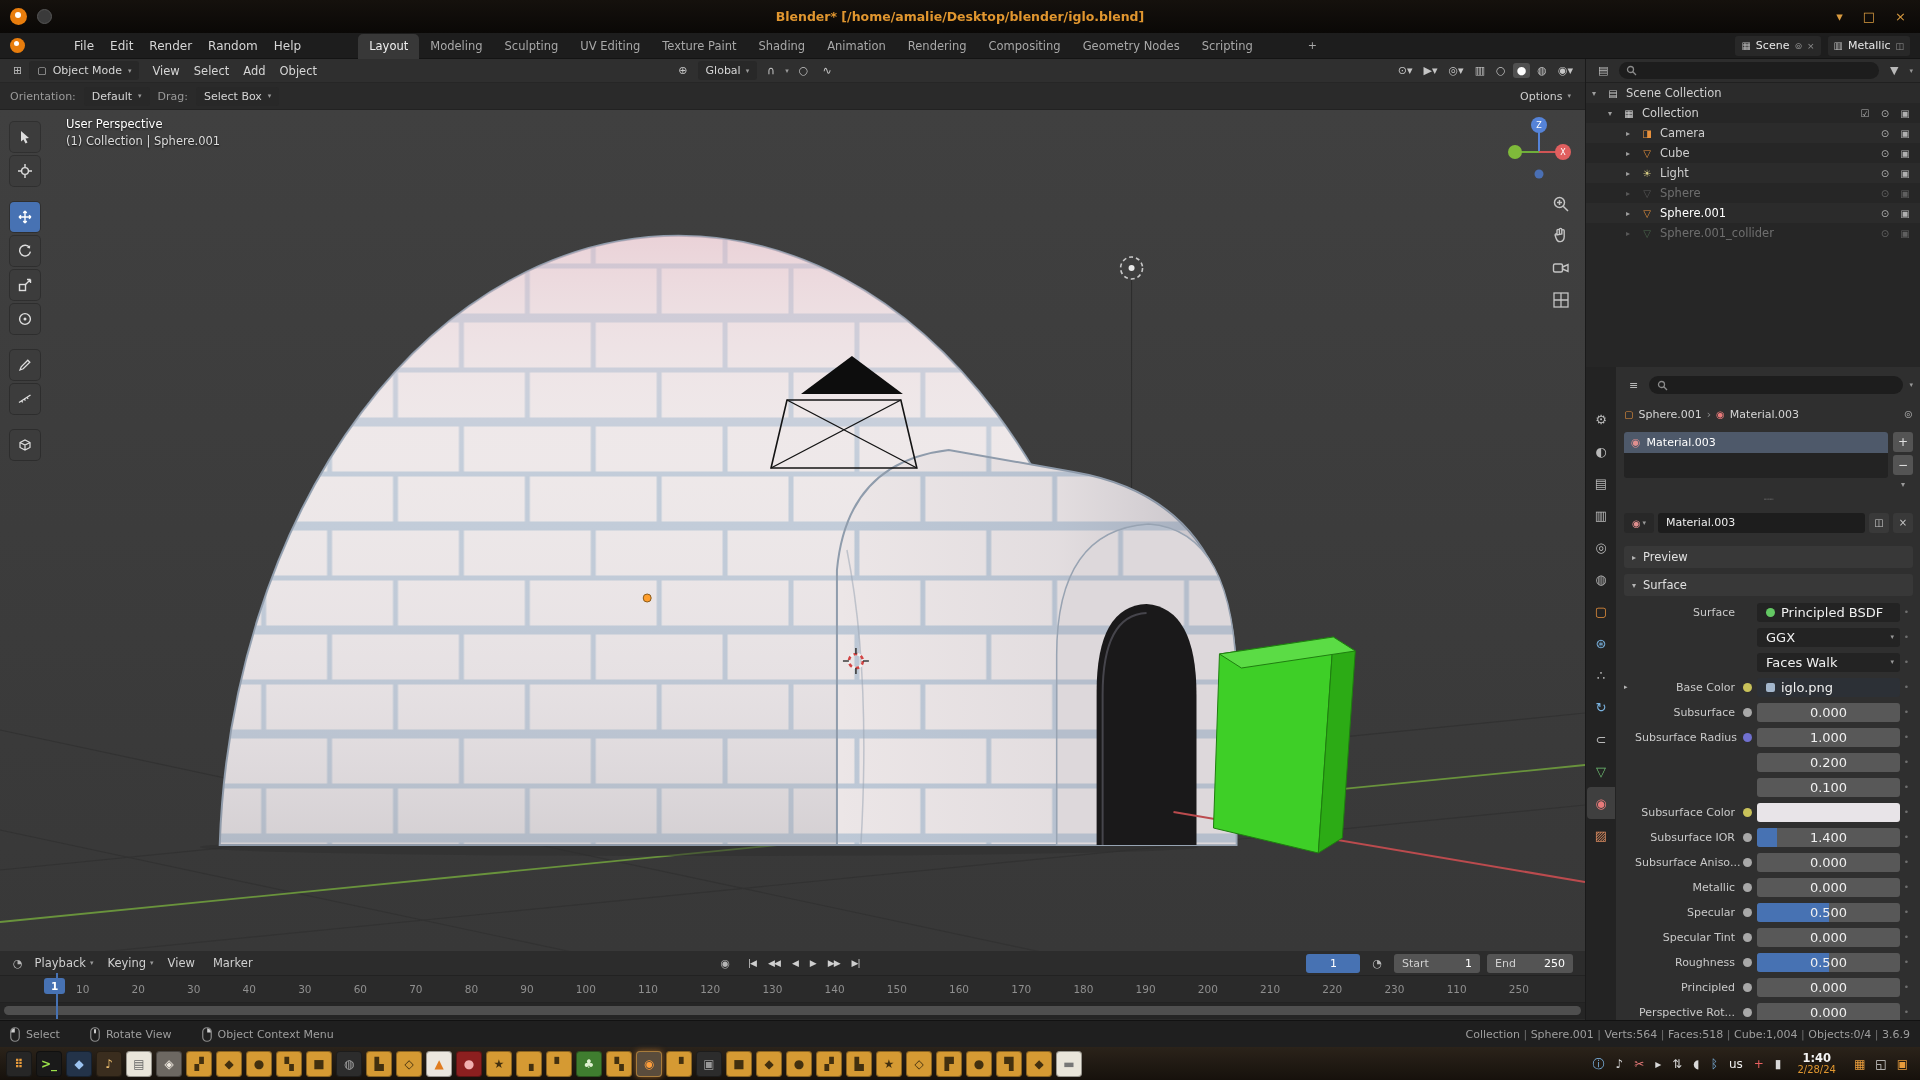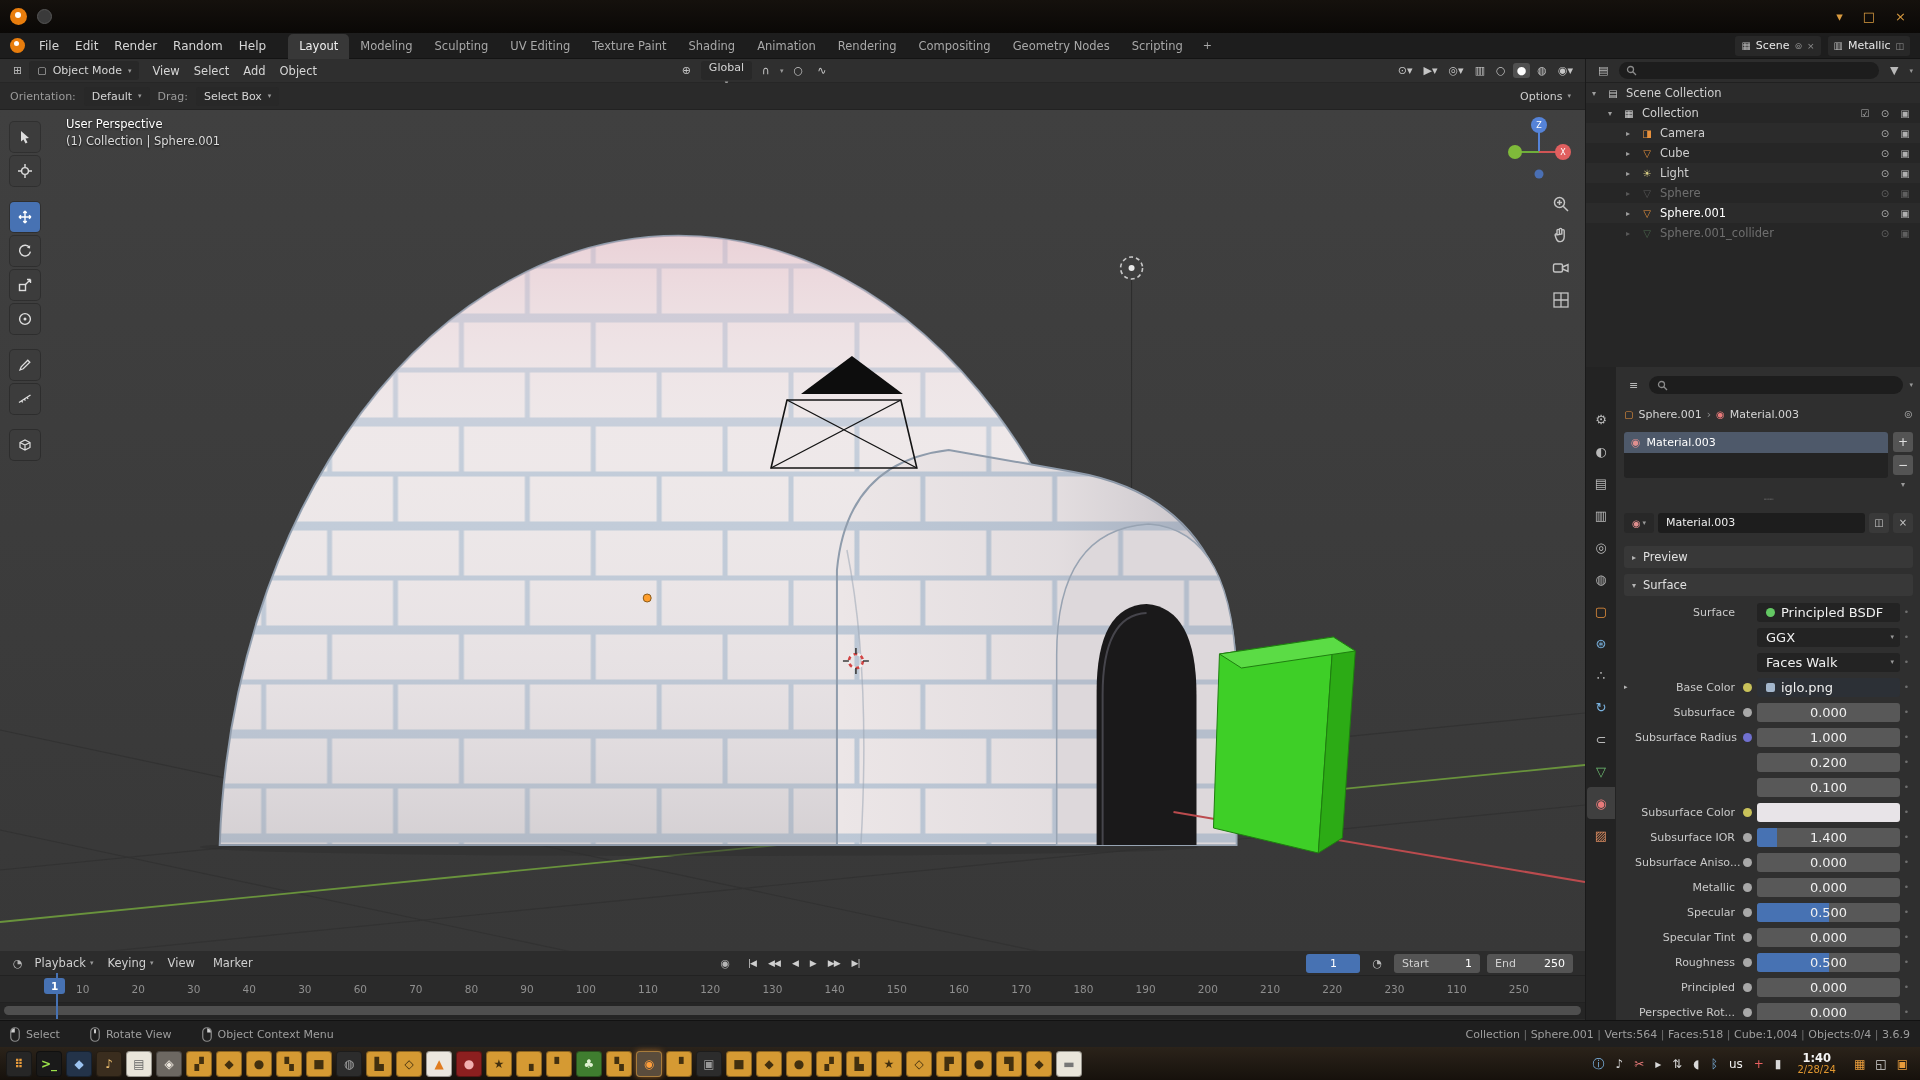--- a/index.html
+++ b/index.html
@@ -16,21 +16,21 @@
     color:#e0962f; font-size:12.5px; font-weight:bold; }
   .titlebar .left-icons { display:flex; align-items:center; gap:10px; padding-left:10px; z-index:2; }
   .titlebar .right-icons { position:absolute; right:14px; display:flex; gap:20px; z-index:2; }
   .titlebar .right-icons span { color:#d89a3f; font-size:13px; cursor:default; }
   .logo-dot { width:17px; height:17px; border-radius:50%; background:#e87d0d; position:relative; }
   .logo-dot::after { content:""; position:absolute; left:5px; top:4px; width:6px; height:6px;
     border-radius:50%; background:#fff; }
   .app-circle { width:15px; height:15px; border-radius:50%; background:#3a3a3a; border:1px solid #555; }
   
   .topbar { position:absolute; top:33px; left:0; width:1920px; height:26px; background:#1d1d1d;
-    display:flex; align-items:center; border-bottom:1px solid #141414; }
+    display:flex; align-items:center; border-bottom:1px solid #141414;gap:35px; }
   .topbar .blender-mini { margin:0 6px 0 10px; width:15px; height:15px; border-radius:50%;
     background:#e87d0d; position:relative; flex:none; }
   .topbar .blender-mini::after { content:""; position:absolute; left:4px; top:3px;
     width:5px; height:5px; border-radius:50%; background:#fff; }
   .menu-item { padding:0 8px; line-height:26px; color:#d6d6d6; font-size:12px; cursor:default; }
   .ws-tabs { display:flex; margin-left:14px; height:26px; align-items:flex-end; }
   .ws-tab { padding:0 11px; line-height:25px; font-size:11.5px; color:#a8a8a8;
     border-radius:5px 5px 0 0; white-space:nowrap; }
   .ws-tab[data-active="1"] { background:#383838; color:#f0f0f0; }
   .ws-add { padding:0 9px; color:#a8a8a8; line-height:25px; }
@@ -47,21 +47,21 @@
   .mode-dd { display:flex; align-items:center; gap:6px; height:19px; background:#282828;
     border-radius:3px; padding:0 8px; margin-right:4px; }
   .mode-dd .cube { color:#c5c5c5; font-size:10px; }
   .mode-dd .arrow, .dd-arrow { font-size:7px; color:#9a9a9a; }
   .hdr-menu { padding:0 7px; color:#d6d6d6; font-size:11.5px; line-height:24px; }
   .spacer1 { flex:1; } .spacer2 { flex:1.6; }
   .pivot-group { display:flex; align-items:center; gap:6px; }
   .glyph-btn { color:#c5c5c5; font-size:11px; padding:1px 4px; border-radius:3px; white-space:nowrap; }
   .glyph-btn[data-active="1"] { background:#505050; color:#fff; }
   .orient-dd { display:flex; align-items:center; gap:5px; height:19px; background:#282828;
-    border-radius:3px; padding:0 8px;flex-direction:column; }
+    border-radius:3px; padding:0 8px; }
   .right-cluster { display:flex; align-items:center; gap:3px; }
   
   .vp-tools { position:absolute; top:83px; left:0; width:1585px; height:27px; background:#2a2a2a;
     display:flex; align-items:center; padding:0 10px; gap:8px; border-bottom:1px solid #222; }
   .ts-label { color:#9a9a9a; font-size:11px; }
   .ts-dd { display:flex; align-items:center; gap:6px; height:19px; background:#282828;
     border-radius:3px; padding:0 8px; }
   .options-btn { margin-left:auto; display:flex; align-items:center; gap:5px; color:#cfcfcf;
     font-size:11px; padding-right:4px; }
   
@@ -198,20 +198,21 @@
 </head>
 <body>
 
 <div class="screen">
 
   <div class="titlebar">
     <div class="left-icons">
       <div class="logo-dot"></div>
       <div class="app-circle"></div>
     </div>
+    <div class="wm-title">Blender* [/home/amalie/Desktop/blender/iglo.blend]</div>
     <div class="right-icons">
       <span>▾</span>
       <span>□</span>
       <span>×</span>
     </div>
   </div>
 
   <div class="topbar">
     <div class="blender-mini"></div>
     <div style="display:flex">

